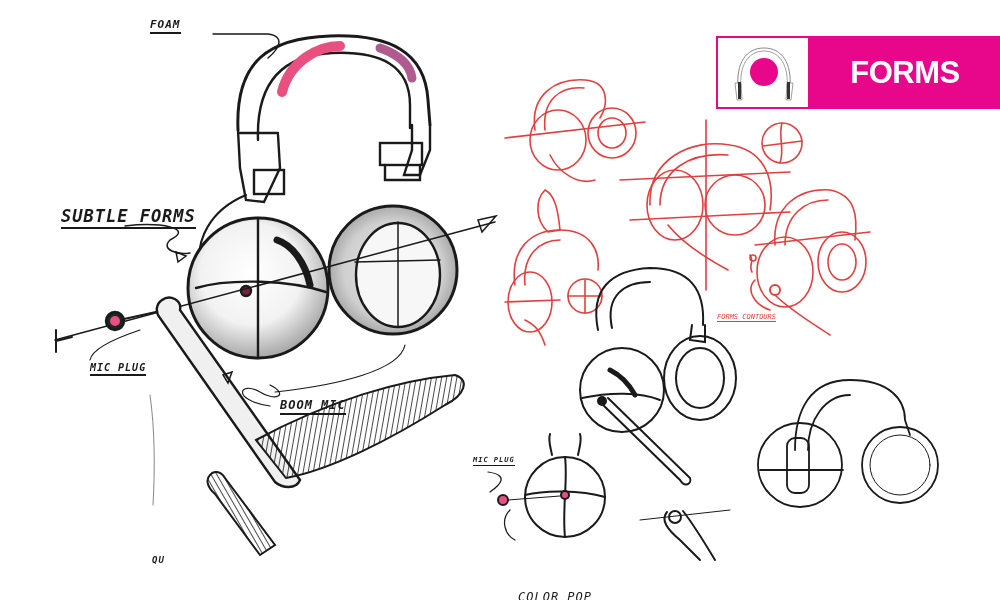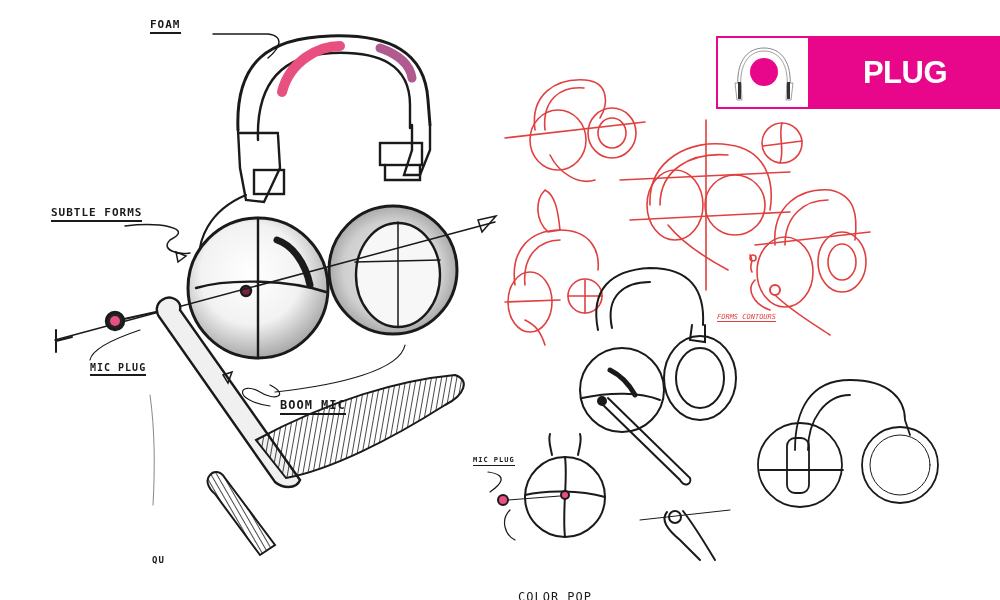--- a/index.html
+++ b/index.html
@@ -1,18 +1,18 @@
 <!DOCTYPE html>
 <html><head>
 <meta charset="utf-8">
 <style>
   html, body { margin: 0; padding: 0; background: #ffffff; }
   body { width: 1000px; height: 600px; position: relative; overflow: hidden; font-family: "DejaVu Sans", sans-serif; }
   #canvas { position: absolute; left: 0; top: 0; width: 1000px; height: 600px; }
-  .label { position: absolute; font-family: "DejaVu Sans Mono", monospace; font-weight: bold; color: #1a1a1a; letter-spacing: 1px; }
+  .label { position: absolute; font-family: "DejaVu Sans Mono", monospace; font-weight: bold; color: #1a1a1a; letter-spacing: 1px; font-style: italic; }
   .label-ul { border-bottom: 2px solid #1a1a1a; padding-bottom: 1px; }
   .red-label { position: absolute; font-family: "DejaVu Sans Mono", monospace; font-size: 7px; color: #e0403f; border-bottom: 1px solid #e0403f; font-style: italic; }
   .badge { position: absolute; left: 716px; top: 36px; width: 284px; height: 73px; display: flex; }
   .badge-icon-box { width: 90px; height: 69px; border: 2px solid #e8078b; background: #fff; position: relative; }
   .badge-text-box { flex: 1; background: #e8078b; color: #fff; display: flex; flex-direction: column; justify-content: center; align-items: center; font-family: "Liberation Sans", sans-serif; font-weight: bold; font-size: 31px; line-height: 29px; letter-spacing: -0.5px; }
 </style>
 </head>
 <body>
 
 <svg id="canvas" viewBox="0 0 1000 600" xmlns="http://www.w3.org/2000/svg">
@@ -163,36 +163,36 @@
     <path d="M488 472 C510 475 500 485 490 492" stroke-width="1.2"></path>
     <path d="M510 510 C500 520 505 535 515 540" stroke-width="1.2"></path>
 
     <circle cx="675" cy="517" r="6"></circle>
     <path d="M667 512 C660 520 668 530 680 540 L700 560 M683 511 C690 520 700 535 715 560"></path>
     <line x1="640" y1="520" x2="730" y2="510" stroke-width="1"></line>
   </g>
 </svg>
 
 <div class="label label-ul" style="left:150px; top:18px; font-size:11px;">FOAM</div>
-<div class="label label-ul" style="left:51px; top:206px; font-size:11px;text-align:center;">SUBTLE FORMS</div>
+<div class="label label-ul" style="left:61px; top:206px; font-size:17px;text-align:center;">SUBTLE FORMS</div>
 <div class="label label-ul" style="left:90px; top:362px; font-size:10px;">MIC PLUG</div>
 <div class="label label-ul" style="left:280px; top:398px; font-size:12px;">BOOM MIC</div>
 <div class="label" style="left:152px; top:511px; font-size:9px;margin-top:44px;">QU</div>
 <div class="label label-ul" style="left:473px; top:456px; font-size:7px; border-bottom-width:1px;">MIC PLUG</div>
 <div class="label" style="left:518px; top:566px; font-size:12px; font-weight:normal;margin-top:24px;">COLOR POP</div>
 <div class="red-label" style="left:717px; top:313px;">FORMS CONTOURS</div>
 
 <div class="badge">
   <div class="badge-icon-box">
     <svg width="90" height="69" viewBox="0 0 90 69">
       <circle cx="46" cy="34" r="14" fill="#e8078b"></circle>
       <path d="M20 50 C18 25 28 10 46 10 C64 10 74 25 72 50" fill="none" stroke="#888" stroke-width="1"></path>
       <path d="M23 50 C21 28 30 13 46 13 C62 13 71 28 69 50" fill="none" stroke="#888" stroke-width="0.8"></path>
       <path d="M17 45 L19 62 L24 62 L23 45 Z" fill="#fff" stroke="#888" stroke-width="0.8"></path>
       <rect x="20" y="44" width="3" height="17" fill="#333"></rect>
       <path d="M75 45 L73 62 L68 62 L69 45 Z" fill="#fff" stroke="#888" stroke-width="0.8"></path>
       <rect x="69" y="44" width="3" height="17" fill="#333"></rect>
     </svg>
   </div>
   <div class="badge-text-box">
-    <span>PLUG</span>
+    <span>FORMS</span>
   </div>
 </div>
 
 </body></html>

